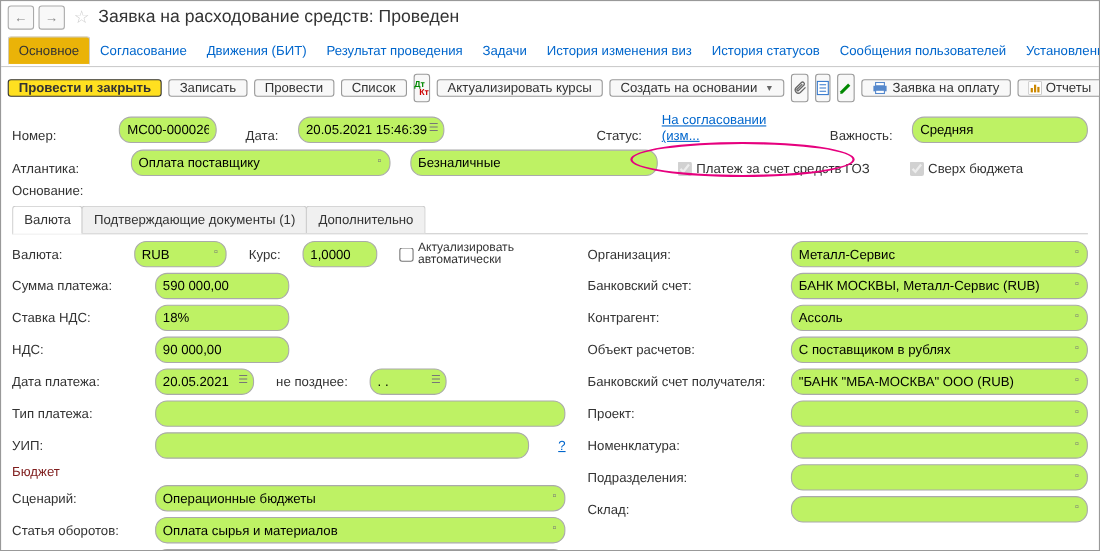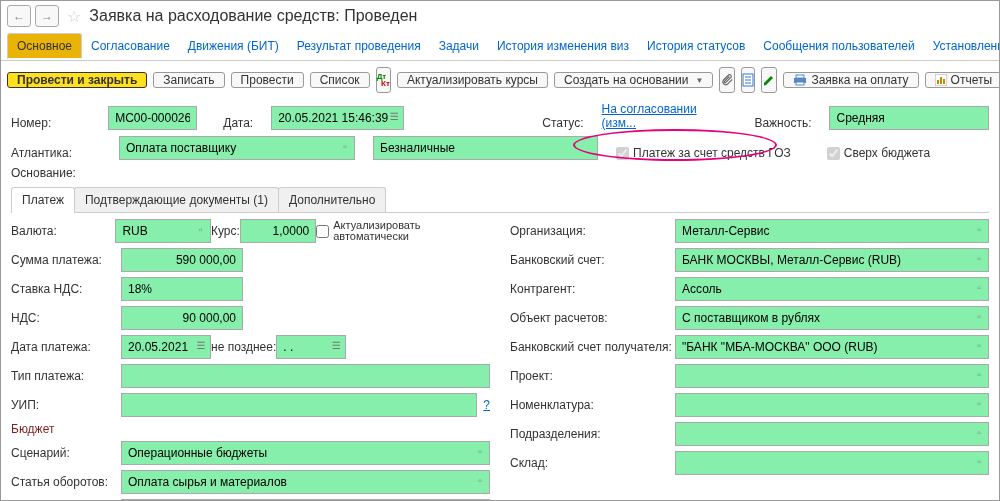--- a/index.html
+++ b/index.html
@@ -10,38 +10,38 @@
 .title{font-size:16px;color:#333}
 .tabs{display:flex;align-items:center;padding:2px 6px;gap:0;border-bottom:1px solid #ccc}
 .tab{padding:5px 9px;color:#0066cc;cursor:pointer;white-space:nowrap;font-size:12px}
 .tab.active{background:#eab308;color:#333;text-decoration:none;border:1px solid #ccc;border-bottom:1px solid #fff;border-radius:3px 3px 0 0;margin-bottom:-1px}
 .toolbar{display:flex;align-items:center;padding:6px;gap:6px;flex-wrap:nowrap}
 .btn{border:1px solid #999;border-radius:3px;padding:0 9px;background:#f8f8f8;cursor:pointer;display:flex;align-items:center;gap:4px;white-space:nowrap;font-size:12px}
 .btn.yellow{background:#ffe020;border-color:#333;font-weight:bold}
 .iconbtn{width:28px;height:24px;border:1px solid #999;border-radius:3px;background:#f8f8f8;display:flex;align-items:center;justify-content:center;cursor:pointer}
 .row{display:flex;align-items:flex-end;padding:3px 10px;gap:18px}
 .lbl{color:#333;white-space:nowrap}
-.input{border:1px solid #aaa;border-radius:0;padding:2px 4px;height:18px;display:flex;align-items:center;background:#86efac;position:relative}
+.input{border:1px solid #aaa;border-radius:11px;padding:2px 4px;height:18px;display:flex;align-items:center;background:#bef264;position:relative}
 .input input{border:none;outline:none;width:100%;font-family:inherit;font-size:12px;background:transparent}
 .input .picker{position:absolute;right:2px;top:1px;width:14px;height:16px;display:flex;align-items:center;justify-content:center;color:#777;cursor:pointer;font-size:10px}
 .link{color:#0066cc;text-decoration:underline;cursor:pointer}
 .chk{display:flex;align-items:center;gap:4px}
 .chk input{margin:0}
 .highlight{position:absolute;border:2px solid #e6007e;border-radius:50%/50%;pointer-events:none}
 .subtabs{display:flex;border-bottom:1px solid #ccc;margin:4px 10px 0}
 .subtab{padding:5px 10px;border:1px solid #ccc;border-bottom:none;background:#f0f0f0;margin-right:-1px;cursor:pointer;border-radius:3px 3px 0 0;font-size:12px}
 .subtab.active{background:#fff;position:relative;z-index:1}
 .subtab.active::after{content:"";position:absolute;left:0;right:0;bottom:-1px;height:1px;background:#fff}
 .form{display:flex;padding:6px 10px;gap:20px}
 .col{flex:1;display:flex;flex-direction:column;gap:5px}
-.frow{display:flex;align-items:center;gap:0}
+.frow{display:flex;align-items:center;gap:20px}
 .flbl{width:110px;color:#333;font-size:12px}
 .flbl.w2{width:165px}
 .green{color:#7f1d1d}
-.ar{text-align:right}
+.ar{text-align:left}
 .dtkt{font-size:8px;line-height:7px;font-weight:bold}
 .dt{color:#008800}.kt{color:#cc0000}
 .caret{font-size:8px;color:#666;margin-left:3px}
 svg{display:block}
 </style>
 </head>
 <body>
 
 <div class="app">
   <div class="titlebar">
@@ -151,21 +151,21 @@
         <span>Сверх бюджета</span>
       </label>
     <div class="highlight" style="left:572px;top:-4px;width:200px;height:28px"></div>
   </div>
 
   <div class="row">
     <span class="lbl">Основание:</span>
   </div>
 
   <div class="subtabs">
-    <div class="subtab active">Платеж</div>
+    <div class="subtab active">Валюта</div>
     <div class="subtab">Подтверждающие документы (1)</div>
     <div class="subtab">Дополнительно</div>
   </div>
 
   <div class="form">
     <div class="col">
       <div class="frow">
         <span class="flbl">Валюта:</span>
         <div class="input" style="width:90px">
             <input value="RUB" style="">

